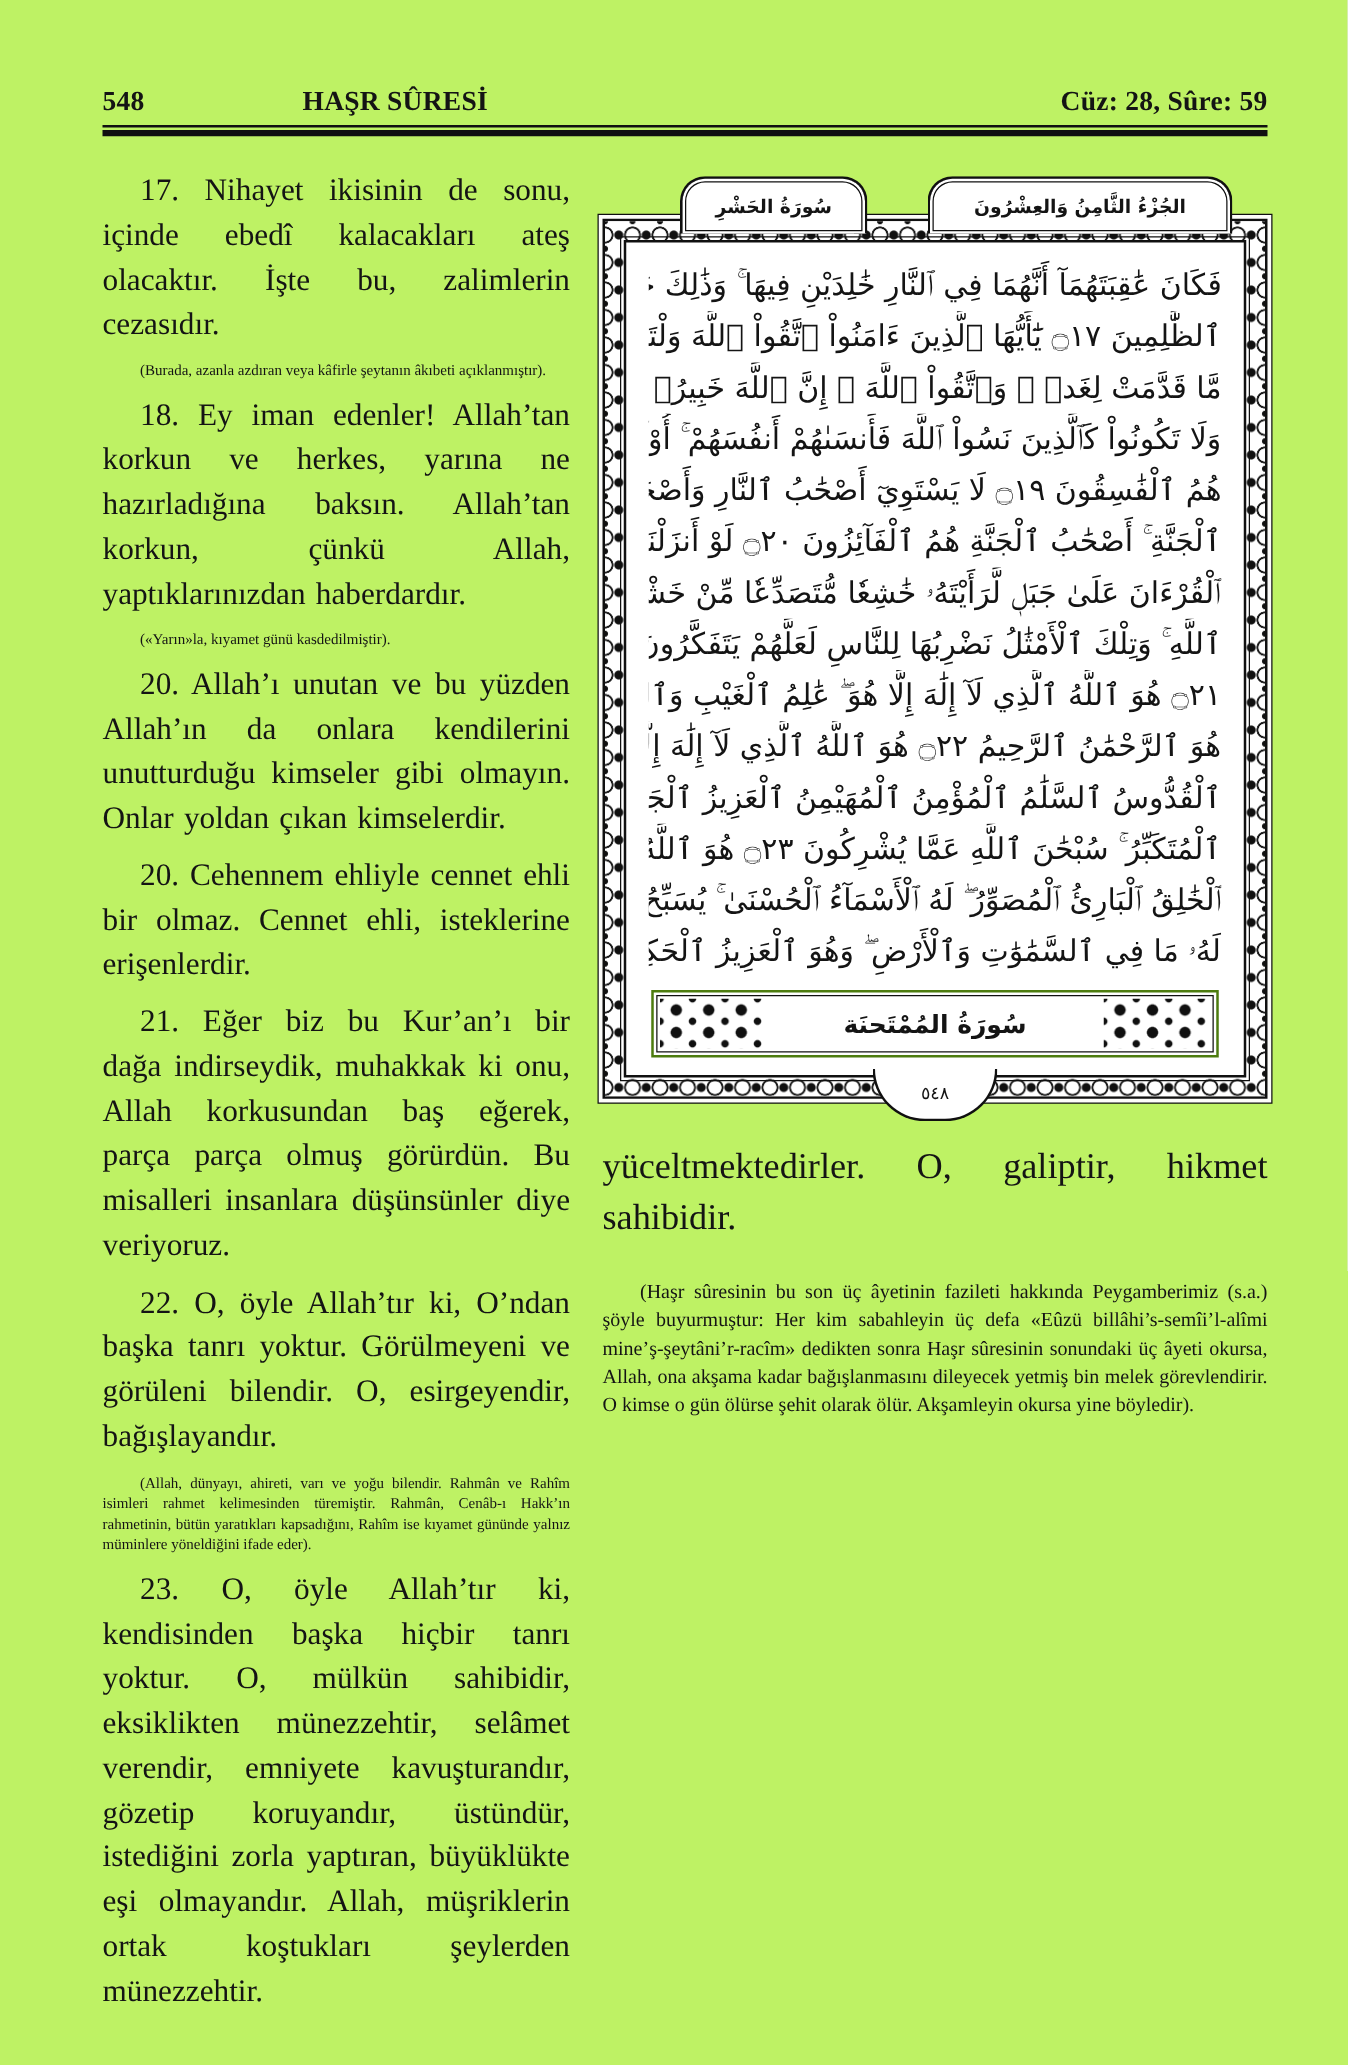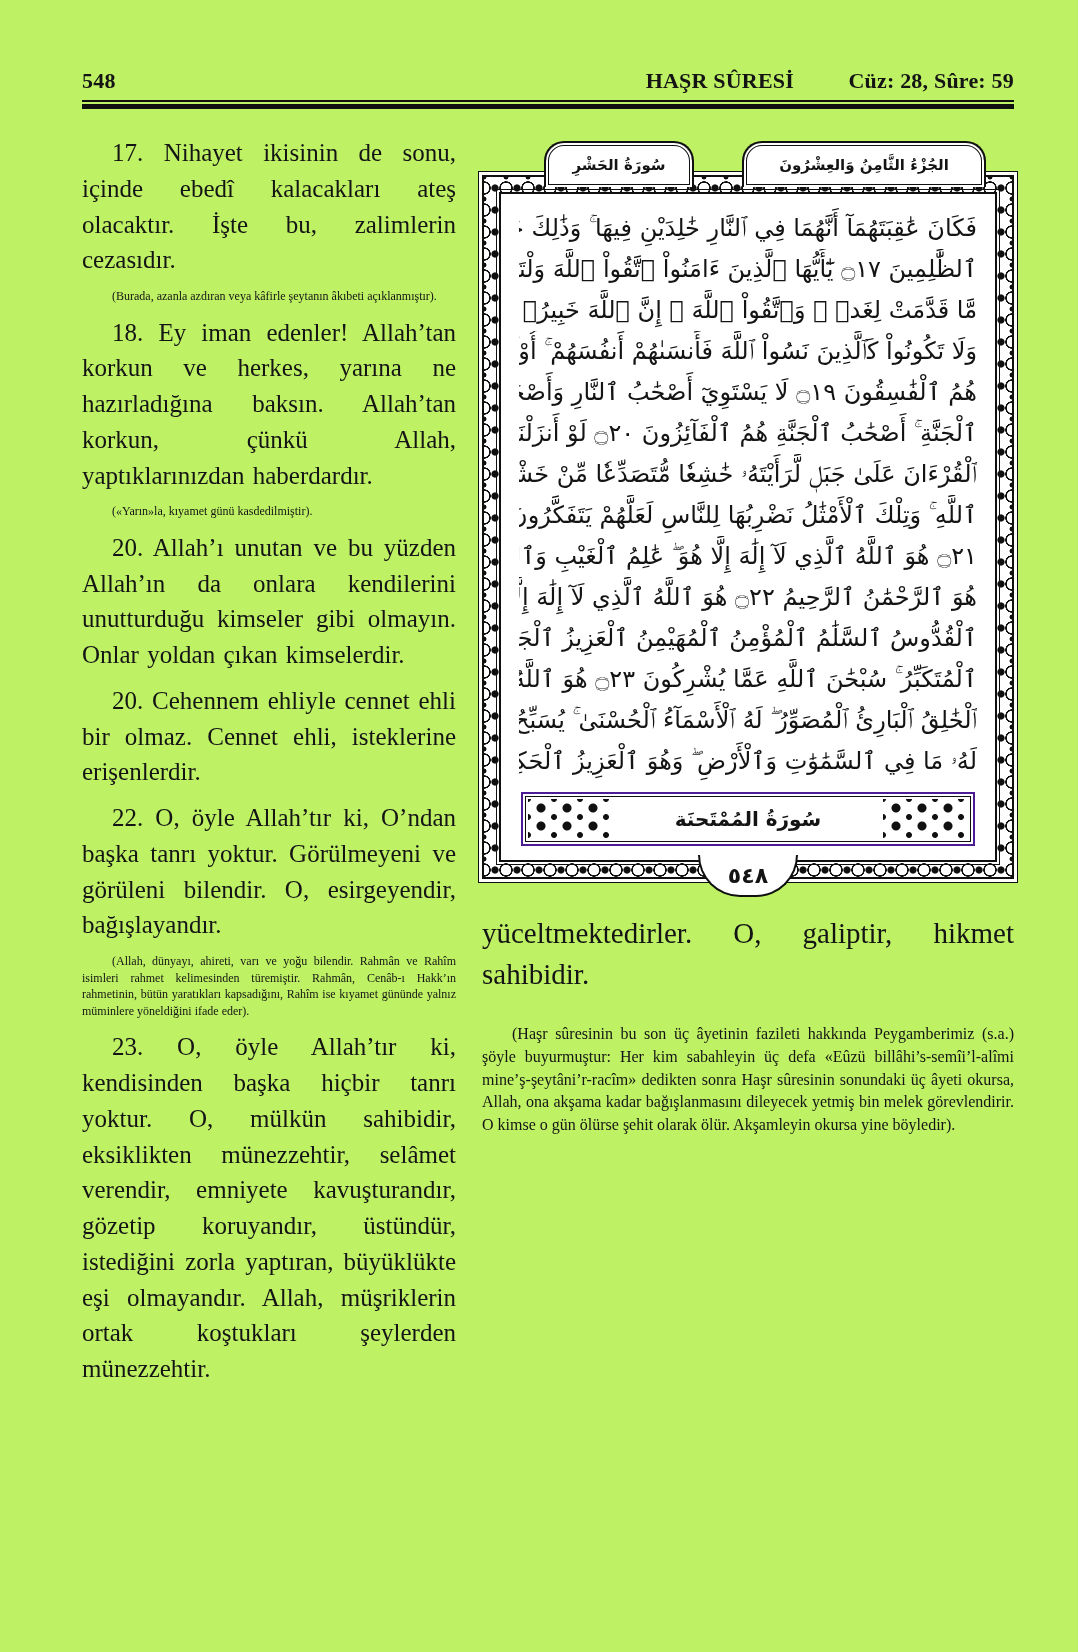--- a/index.html
+++ b/index.html
@@ -10,21 +10,21 @@
     background:#bef264;
     color:#141414;
     font-family:"Liberation Serif","DejaVu Serif",serif;
     box-sizing:border-box;
     padding:68px 64px 44px 82px;
     overflow:hidden;
   }
   
   .hdr{display:flex;align-items:baseline;font-weight:bold;font-size:22px;letter-spacing:.2px;}
   .hdr .pgno{width:160px;}
-  .hdr .title{flex:1;text-align:right;}
+  .hdr .title{flex:1;text-align:left;}
   .hdr .right{width:220px;text-align:right;white-space:nowrap;}
   .rule-thin{height:0;border-top:2px solid #101010;margin-top:6px;}
   .rule-thick{height:5px;background:#101010;margin-top:2px;}
   
   .cols{display:flex;gap:26px;margin-top:26px;}
   .colL{width:374px;flex:0 0 374px;}
   .colR{flex:1;min-width:0;}
   p.verse{
     margin:0 0 10px 0;
     font-size:25px;line-height:1.43;
@@ -75,21 +75,21 @@
   }
   .qline{
     direction:rtl;
     font-family:"DejaVu Sans",sans-serif;
     font-size:24px;line-height:41px;
     text-align:center;white-space:nowrap;
     overflow:hidden;
   }
   .band{
     margin:10px 2px 2px 2px;height:50px;
-    border:2px solid #4c1d95;
+    border:2px solid #4d7c0f;
     box-shadow:inset 0 0 0 2px #fff,inset 0 0 0 3px #101010;
     display:flex;align-items:stretch;background:#fff;
   }
   .band .orn{
     flex:1;margin:5px;
     background-image:
       radial-gradient(circle,#101010 4px,transparent 5px),
       radial-gradient(circle,#101010 2.5px,transparent 3.4px);
     background-size:26px 18px,26px 18px;
     background-position:0 0,13px 9px;
@@ -97,21 +97,21 @@
   .band .btitle{
     flex:0 0 260px;display:flex;align-items:center;justify-content:center;
     font-family:"DejaVu Sans",sans-serif;font-size:20px;font-weight:bold;direction:rtl;
   }
   .pagenum-cart{
     position:absolute;left:50%;bottom:-18px;transform:translateX(-50%);
     width:96px;height:40px;z-index:4;
     background:#fff;border:2px solid #101010;border-top:none;
     border-radius:0 0 48px 48px;
     display:flex;align-items:center;justify-content:center;
-    font-family:"DejaVu Sans",sans-serif;font-size:22px;font-weight:bold;
+    font-family:"DejaVu Sans",sans-serif;font-size:14px;font-weight:normal;
   }
   
   .cont{margin-top:34px;font-size:29px;line-height:1.4;text-align:justify;}
   .colR p.note{font-size:16px;line-height:1.42;margin-top:8px;}
 </style>
 </head>
 <body>
 
 <div class="page">
 
@@ -125,20 +125,21 @@
 
   <div class="cols">
 
     <div class="colL">
       <p class="verse">17. Nihayet ikisinin de sonu, içinde ebedî kalacakları ateş olacaktır. İşte bu, zalimlerin cezasıdır.</p>
       <p class="note">(Burada, azanla azdıran veya kâfirle şeytanın âkıbeti açıklanmıştır).</p>
       <p class="verse">18. Ey iman edenler! Allah’tan korkun ve herkes, yarına ne hazırladığına baksın. Allah’tan korkun, çünkü Allah, yaptıklarınızdan haberdardır.</p>
       <p class="note">(«Yarın»la, kıyamet günü kasdedilmiştir).</p>
       <p class="verse">20. Allah’ı unutan ve bu yüzden Allah’ın da onlara kendilerini unutturduğu kimseler gibi olmayın. Onlar yoldan çıkan kimselerdir.</p>
       <p class="verse">20. Cehennem ehliyle cennet ehli bir olmaz. Cennet ehli, isteklerine erişenlerdir.</p>
+      <p class="verse">21. Eğer biz bu Kur’an’ı bir dağa indirseydik, muhakkak ki onu, Allah korkusundan baş eğerek, parça parça olmuş görürdün. Bu misalleri insanlara düşünsünler diye veriyoruz.</p>
       <p class="verse">22. O, öyle Allah’tır ki, O’ndan başka tanrı yoktur. Görülmeyeni ve görüleni bilendir. O, esirgeyendir, bağışlayandır.</p>
       <p class="note">(Allah, dünyayı, ahireti, varı ve yoğu bilendir. Rahmân ve Rahîm isimleri rahmet kelimesinden türemiştir. Rahmân, Cenâb-ı Hakk’ın rahmetinin, bütün yaratıkları kapsadığını, Rahîm ise kıyamet gününde yalnız müminlere yöneldiğini ifade eder).</p>
       <p class="verse">23. O, öyle Allah’tır ki, kendisinden başka hiçbir tanrı yoktur. O, mülkün sahibidir, eksiklikten münezzehtir, selâmet verendir, emniyete kavuşturandır, gözetip koruyandır, üstündür, istediğini zorla yaptıran, büyüklükte eşi olmayandır. Allah, müşriklerin ortak koştukları şeylerden münezzehtir.</p>
 
     </div>
 
     <div class="colR">
 
       <div class="plate-wrap">
         <div class="cartouche juz">الجُزْءُ الثَّامِنُ وَالعِشْرُونَ</div>

